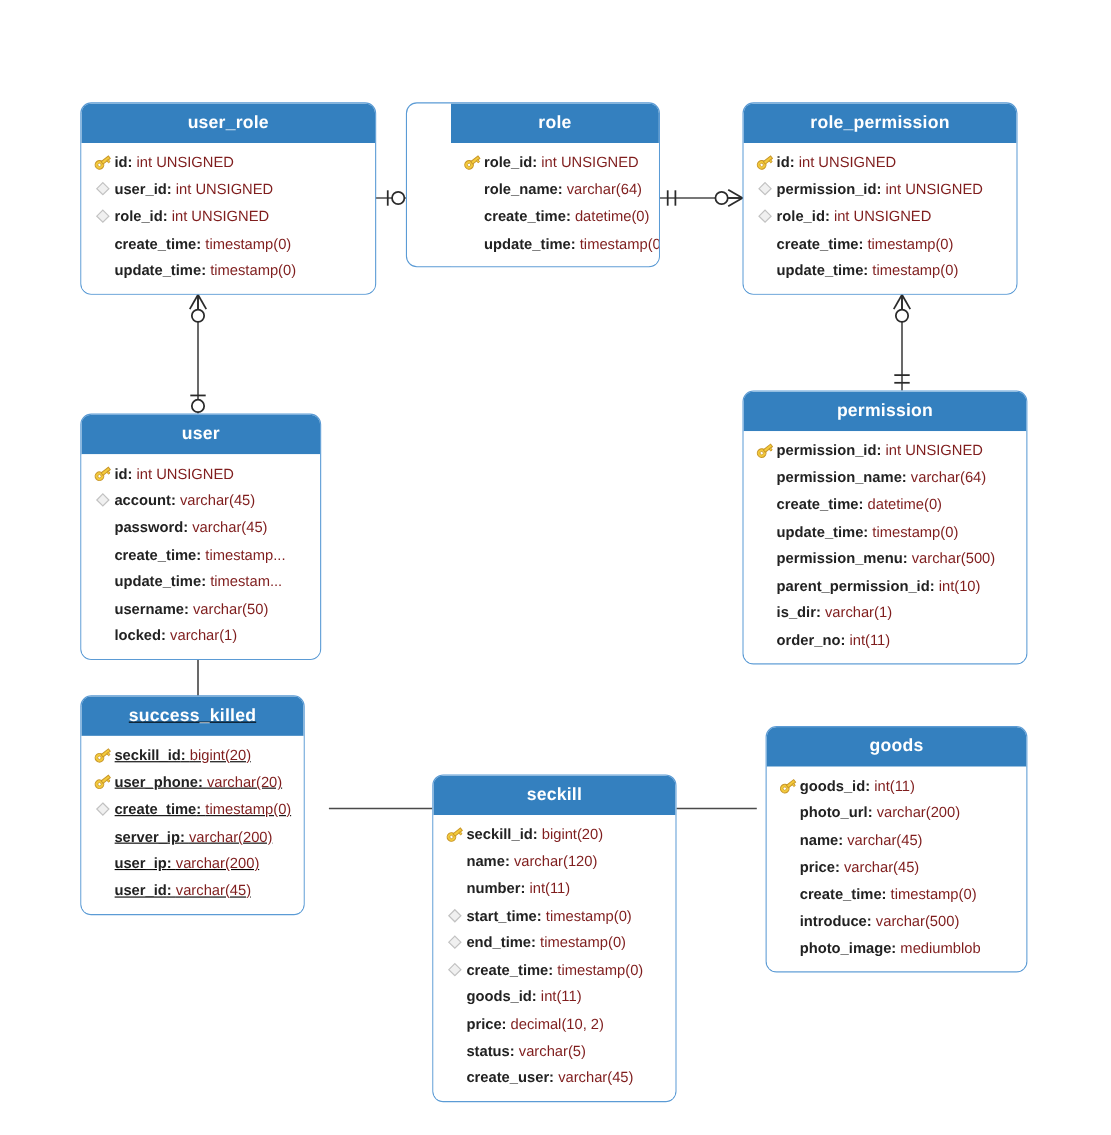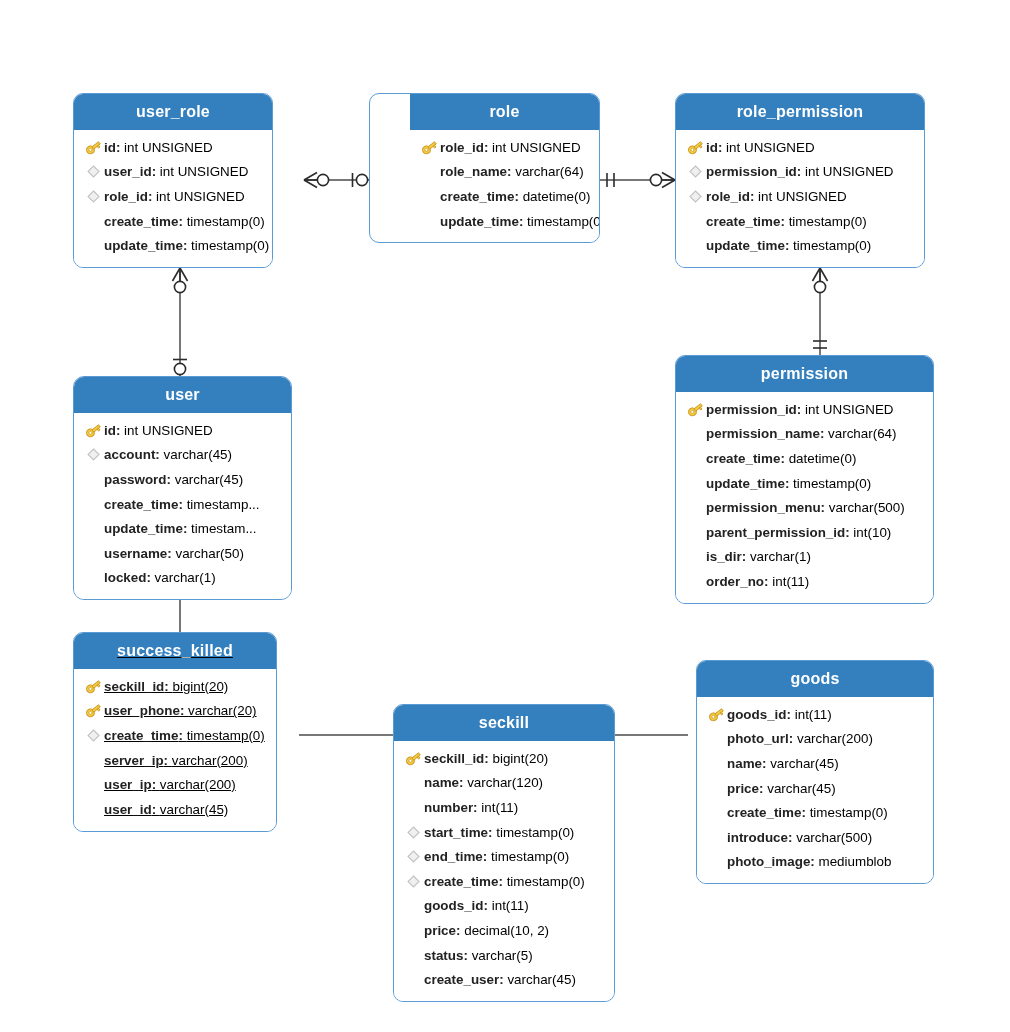--- a/index.html
+++ b/index.html
@@ -65,21 +65,21 @@
   }
   .attr-text {
     font-size: 13.4px;
     color: #222222;
     font-weight: bold;
     overflow: hidden;
     text-overflow: clip;
     white-space: nowrap;
   }
   .attr-text .dtype {
-    color: #000000;
+    color: #7f1d1d;
     font-weight: normal;
   }
   
   .key-svg { display:block; }
   .diamond-svg { display:block; }
 
   
   #links {
     position: absolute;
     left: 0; top: 0;
@@ -143,21 +143,21 @@
         <line x1="180" y1="600" x2="180" y2="660" class="link-line"></line>
       </g>
       <g>
         <line x1="299" y1="735" x2="393" y2="735" class="link-line"></line>
       </g>
       <g>
         <line x1="615" y1="735" x2="688" y2="735" class="link-line"></line>
       </g>
     </svg>
   <div id="entity-layer">
-      <div class="entity" style="left: 73px; top: 93px; width: 200px;">
+      <div class="entity" style="left: 73px; top: 93px; width: 269px;">
         <div class="entity-header">user_role</div>
         <div class="entity-body">
           <div class="attr-row">
             <span class="attr-icon">
               <svg class="key-svg" width="17" height="15" viewBox="0 0 17 15">
                 <g transform="rotate(-38 8.5 7.5)">
                   <circle cx="4.6" cy="7.5" r="3.9" fill="#f4cb3a" stroke="#c9972a" stroke-width="1"></circle>
                   <circle cx="4.6" cy="7.5" r="1.5" fill="#ffffff" stroke="#c9972a" stroke-width=".7"></circle>
                   <rect x="7.6" y="6.1" width="8.4" height="2.8" fill="#f4cb3a" stroke="#c9972a" stroke-width=".9"></rect>
                   <rect x="12.2" y="8.6" width="1.7" height="2.5" fill="#f4cb3a" stroke="#c9972a" stroke-width=".8"></rect>
@@ -257,21 +257,21 @@
           <div class="attr-row">
             <span class="attr-icon"></span>
             <span class="attr-text"><span>create_time</span><span>: </span><span class="dtype">timestamp(0)</span></span>
           </div>
           <div class="attr-row">
             <span class="attr-icon"></span>
             <span class="attr-text"><span>update_time</span><span>: </span><span class="dtype">timestamp(0)</span></span>
           </div>
         </div>
       </div>
-      <div class="entity" style="left: 73px; top: 376px; width: 219px; border-radius: 11px;">
+      <div class="entity" style="left: 73px; top: 376px; width: 219px;">
         <div class="entity-header">user</div>
         <div class="entity-body">
           <div class="attr-row">
             <span class="attr-icon">
               <svg class="key-svg" width="17" height="15" viewBox="0 0 17 15">
                 <g transform="rotate(-38 8.5 7.5)">
                   <circle cx="4.6" cy="7.5" r="3.9" fill="#f4cb3a" stroke="#c9972a" stroke-width="1"></circle>
                   <circle cx="4.6" cy="7.5" r="1.5" fill="#ffffff" stroke="#c9972a" stroke-width=".7"></circle>
                   <rect x="7.6" y="6.1" width="8.4" height="2.8" fill="#f4cb3a" stroke="#c9972a" stroke-width=".9"></rect>
                   <rect x="12.2" y="8.6" width="1.7" height="2.5" fill="#f4cb3a" stroke="#c9972a" stroke-width=".8"></rect>

